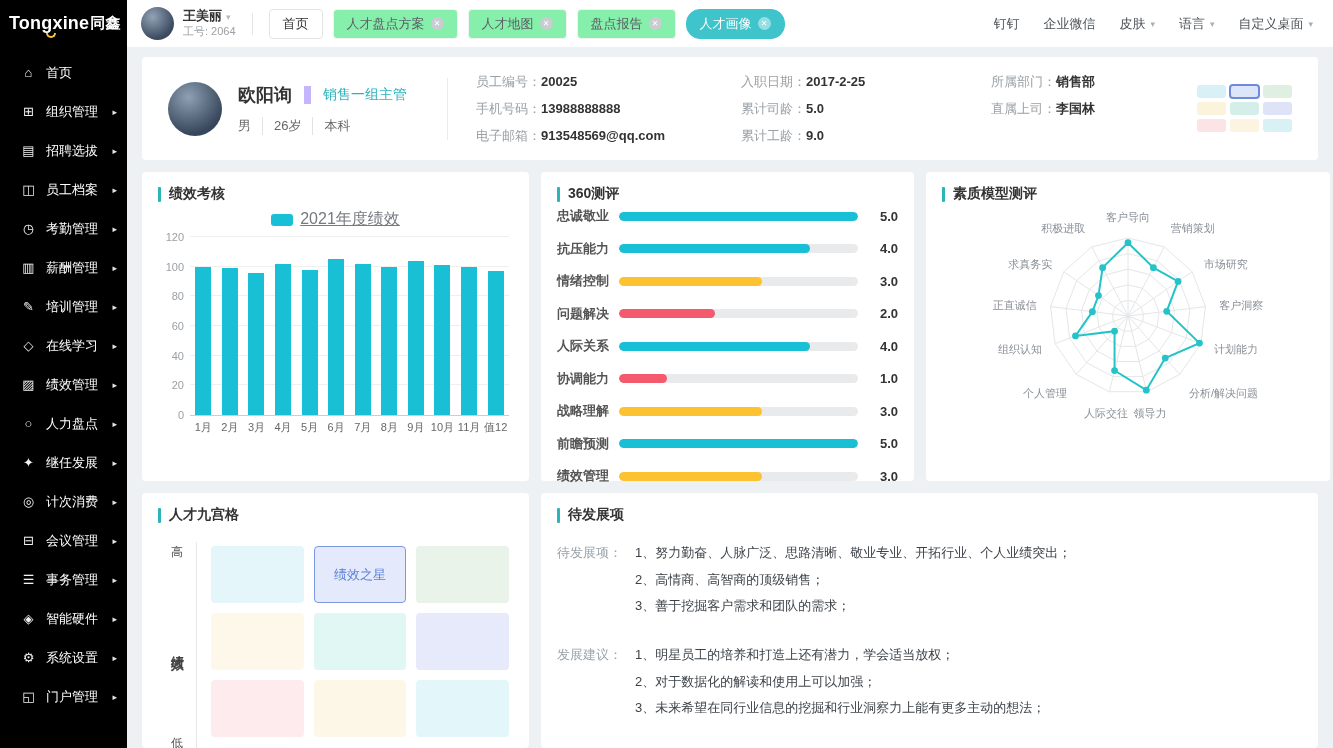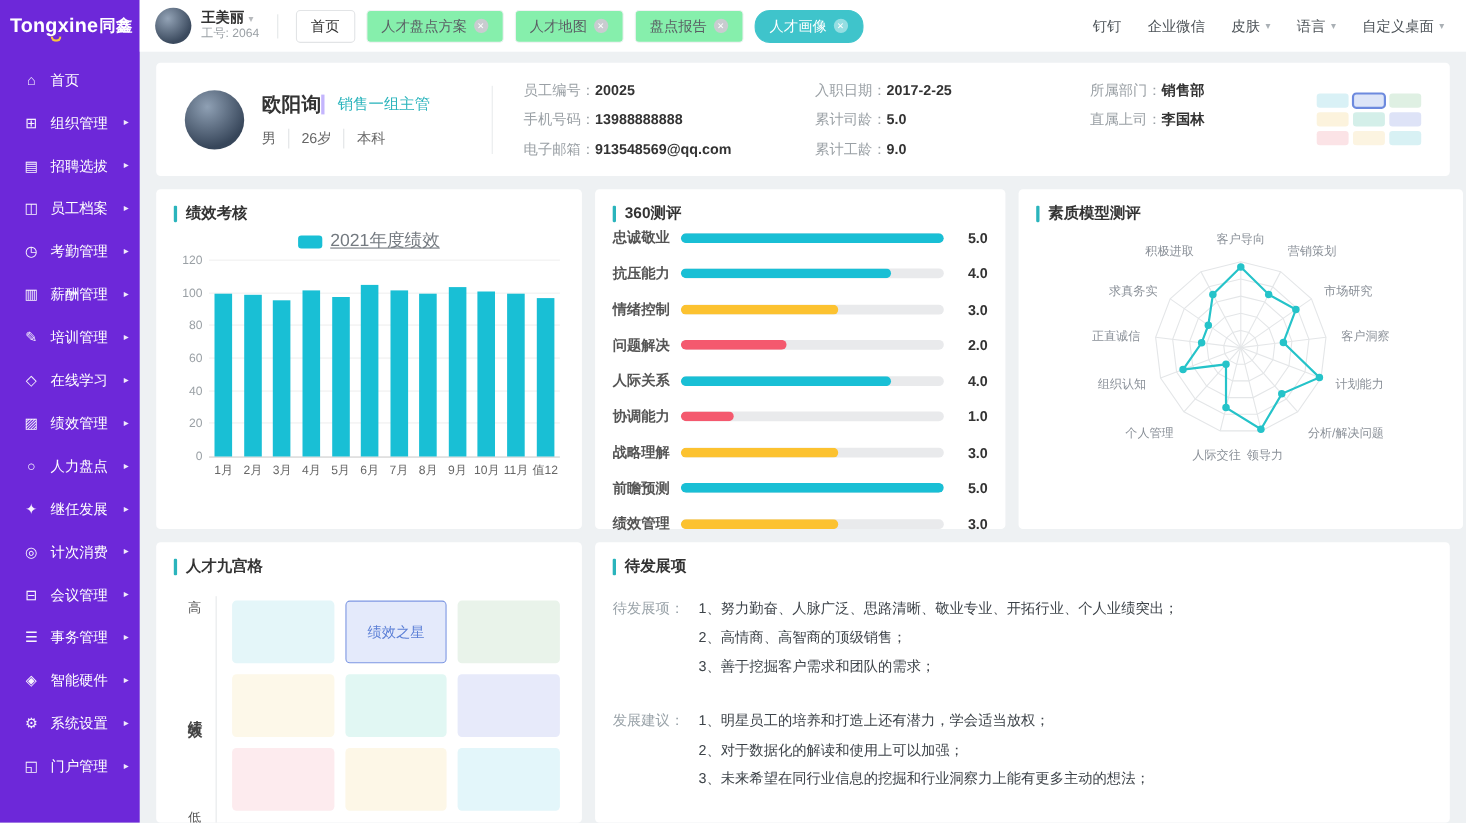--- a/index.html
+++ b/index.html
@@ -1,21 +1,21 @@
 <!DOCTYPE html>
 <html><head>
 <meta charset="utf-8">
 <style>
   * { margin:0; padding:0; box-sizing:border-box; }
   html,body { width:1333px; height:748px; overflow:hidden;
     font-family:"Liberation Sans","DejaVu Sans",sans-serif; background:#eef1f3; }
   .app { display:flex; width:100%; height:100%; }
 
   
-  .sidebar { width:127px; flex:0 0 127px; background:#6d28d9; color:#fff; }
+  .sidebar { width:127px; flex:0 0 127px; background:#000000; color:#fff; }
   .logo { height:47px; display:flex; align-items:center; padding-left:9px;
     font-size:17px; font-weight:bold; letter-spacing:.2px; position:relative; white-space:nowrap; }
   .logo .en { font-size:18px; }
   .logo .cn { font-size:15px; margin-left:1px; }
   .logo .smile { position:absolute; left:46px; bottom:9px; width:10px; height:5px;
     border:2px solid #f6c53d; border-top:none; border-radius:0 0 10px 10px; }
   .menu { padding-top:6px; }
   .menu-item { height:39px; display:flex; align-items:center; padding:0 10px 0 20px;
     font-size:13px; cursor:pointer; }
   .mi-icon { width:17px; margin-right:9px; font-size:13px; opacity:.95; text-align:center; }
@@ -49,21 +49,21 @@
   .sec-title { display:flex; align-items:center; gap:8px; font-size:14px; font-weight:bold; color:#333; }
   .sec-bar { width:3px; height:15px; background:#2ab4bc; border-radius:1px; }
 
   
   .emp-card { height:103px; display:flex; align-items:center; padding:0 26px; }
   .emp-avatar { width:54px; height:54px; border-radius:50%;
     background:radial-gradient(circle at 38% 28%, #8fa0b4, #37465a 72%); flex:0 0 54px; }
   .emp-idblock { margin-left:16px; width:195px; }
   .emp-toprow { display:flex; align-items:center; }
   .emp-name { font-size:18px; font-weight:bold; color:#333; }
-  .emp-title { font-size:14px; color:#2ab4bc; margin-left:0; padding-left:12px; border-left:3px solid #c4b5fd; }
+  .emp-title { font-size:14px; color:#2ab4bc; margin-left:12px; padding-left:12px; border-left:7px solid #c4b5fd; }
   .emp-tags { display:flex; align-items:center; margin-top:10px; font-size:13px; color:#666; }
   .emp-tags span.tag { padding:0 11px; border-left:1px solid #e0e3e5; }
   .emp-tags span.tag:first-child { padding-left:0; border-left:none; }
   .emp-vdiv { width:1px; height:62px; background:#e9ebed; margin:0 28px 0 14px; }
   .emp-cols { display:flex; flex:1; gap:10px; }
   .emp-col { display:flex; flex-direction:column; gap:9px; }
   .emp-col.c1 { width:255px; } .emp-col.c2 { width:240px; } .emp-col.c3 { width:205px; }
   .fld { font-size:13px; white-space:nowrap; }
   .fld .lbl { color:#9aa0a5; }
   .fld .val { color:#333; font-weight:bold; }

